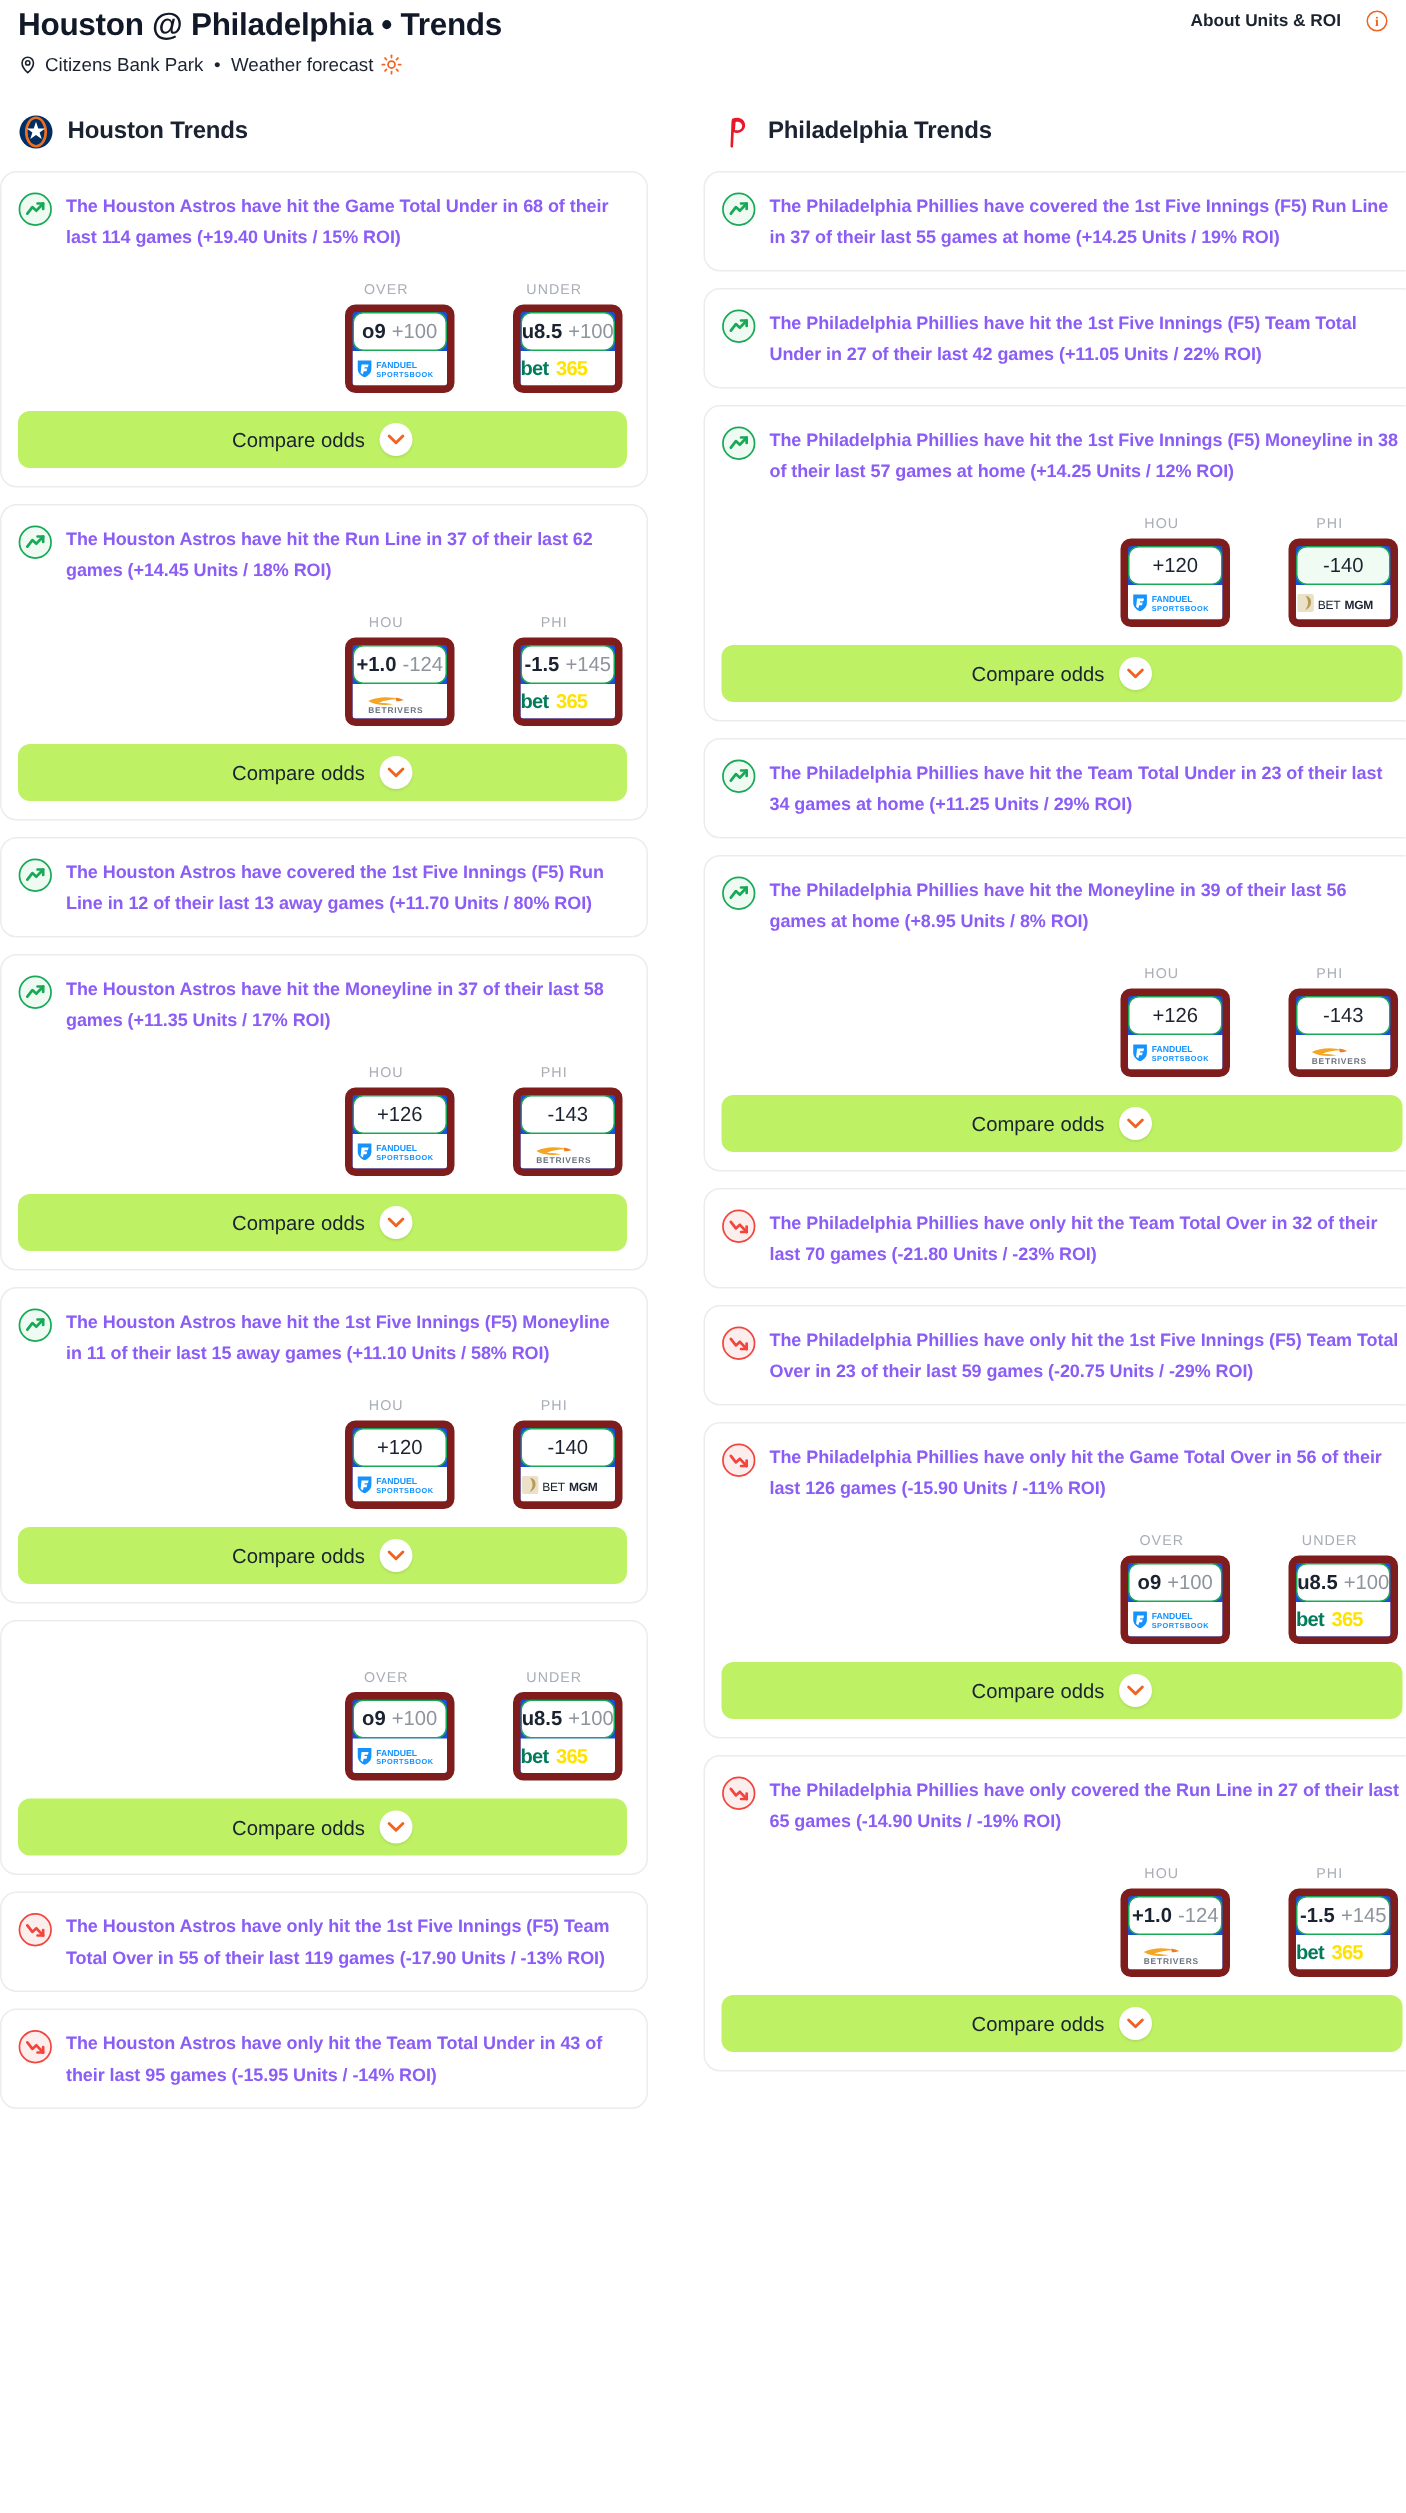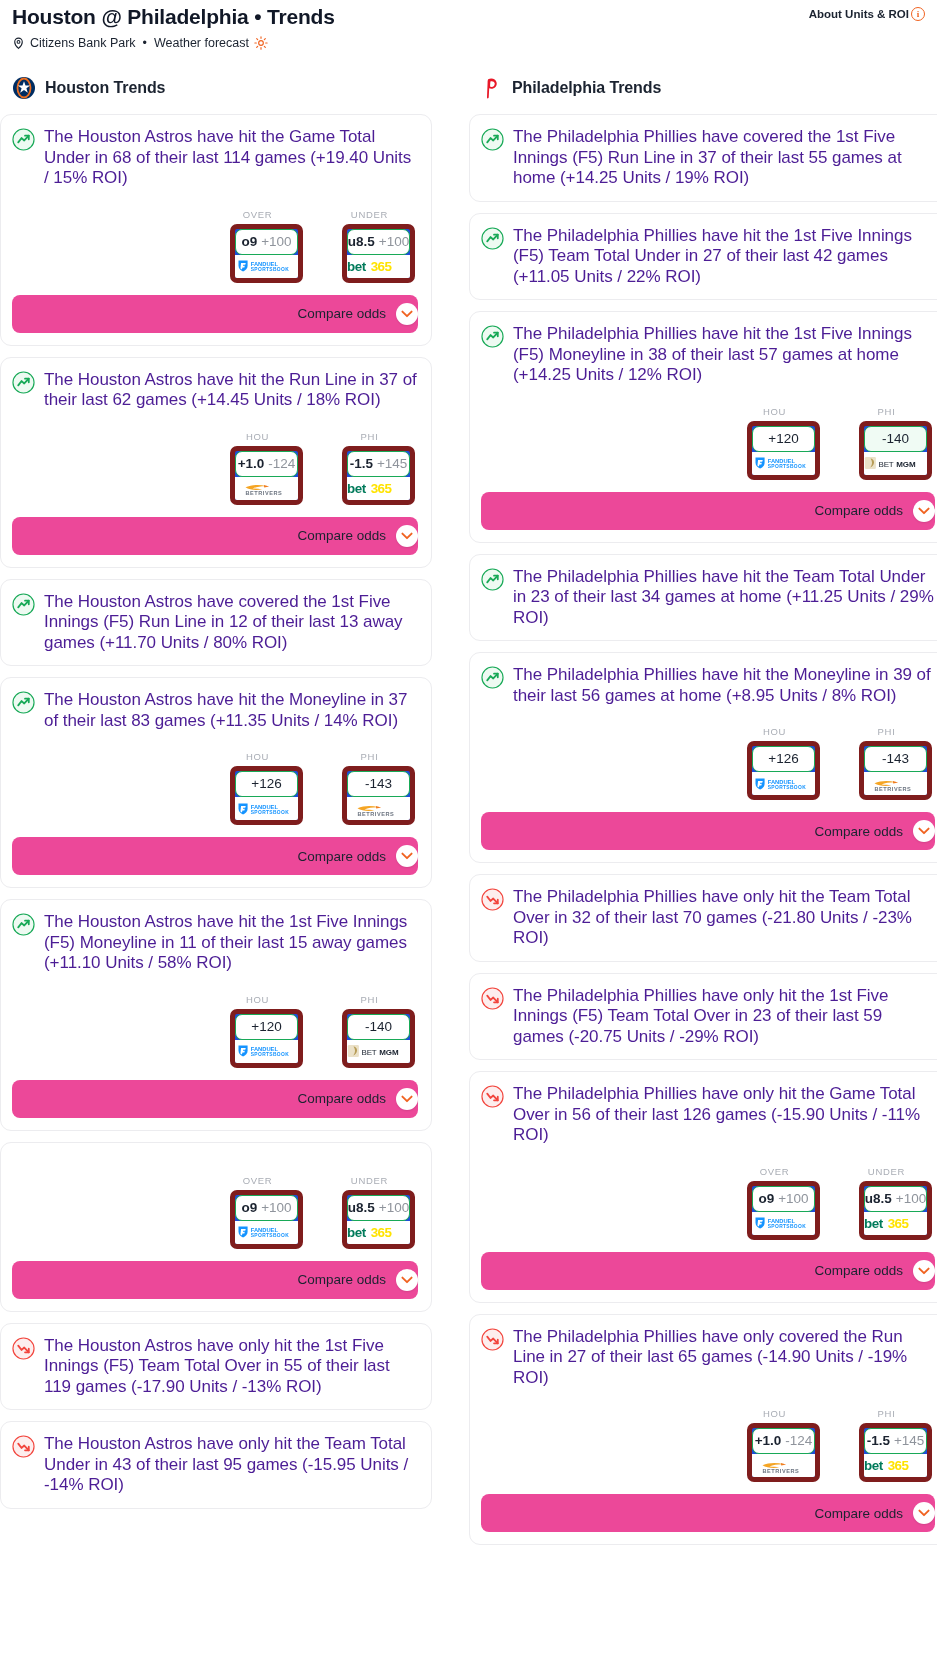--- a/index.html
+++ b/index.html
@@ -21,21 +21,21 @@
   .page-title {
     font-size: 21px;
     font-weight: bold;
     letter-spacing: -0.2px;
     color: #111827;
     line-height: 26px;
   }
   .about-link {
     display: flex;
     align-items: center;
-    gap: 2px;
+    gap: 17px;
     font-size: 11.5px;
     font-weight: bold;
     color: #1b2330;
     white-space: nowrap;
     padding-top: 3px;
     cursor: pointer;
   }
   .info-circle {
     width: 14px; height: 14px;
     border: 1.4px solid #f06321;
@@ -91,24 +91,25 @@
   .trend-card {
     background: #ffffff;
     border: 1px solid #ececef;
     border-radius: 11px;
     margin-bottom: 11px;
     padding: 12px 13px 12px 11px;
   }
   .trend-top { display: flex; gap: 9px; align-items: flex-start; }
   .trend-icon { width: 23px; height: 23px; flex: none; margin-top: 1px; }
   .trend-text {
-    font-size: 17px;
+    font-size: 12px;
     line-height: 20.5px;
-    color: #4c1d95;
+    color: #8b5cf6;
     letter-spacing: -0.05px;
+    font-weight: bold;
   }
 
   
   .odds-wrap {
     display: flex;
     justify-content: flex-end;
     gap: 21px;
     margin-top: 20px;
     padding-right: 3px;
   }
@@ -151,26 +152,26 @@
     display: flex;
     align-items: center;
     justify-content: center;
     background: #fff;
   }
   .book svg { display: block; }
 
   
   .compare {
     margin-top: 12px;
-    background: #ec4899;
+    background: #bef264;
     border-radius: 8px;
     height: 38px;
     display: flex;
     align-items: center;
-    justify-content: flex-end;
+    justify-content: center;
     gap: 10px;
     cursor: pointer;
   }
   .compare-label { font-size: 13.5px; color: #1b2330; }
   .chev {
     width: 22px; height: 22px;
     background: #fff;
     border-radius: 50%;
     display: flex; align-items: center; justify-content: center;
     box-shadow: 0 1px 2px rgba(0,0,0,0.10);
@@ -336,21 +337,21 @@
           <div class="trend-text">The Houston Astros have covered the 1st Five Innings (F5) Run Line in 12 of their last 13 away games (+11.70 Units / 80% ROI)</div>
         </div>
       </div>
       <div class="trend-card">
         <div class="trend-top">
           <svg class="trend-icon" viewBox="0 0 24 24">
             <circle cx="12" cy="12" r="11" fill="#eefaf2" stroke="#18a957" stroke-width="1.2"></circle>
             <polyline points="6.5,15 10,10.5 12.8,13 17.5,8" fill="none" stroke="#18a957" stroke-width="1.9" stroke-linecap="round" stroke-linejoin="round"></polyline>
             <polyline points="13.6,8 17.5,8 17.5,11.8" fill="none" stroke="#18a957" stroke-width="1.9" stroke-linecap="round" stroke-linejoin="round"></polyline>
           </svg>
-          <div class="trend-text">The Houston Astros have hit the Moneyline in 37 of their last 83 games (+11.35 Units / 14% ROI)</div>
+          <div class="trend-text">The Houston Astros have hit the Moneyline in 37 of their last 58 games (+11.35 Units / 17% ROI)</div>
         </div>
         <div class="odds-wrap">
           <div class="odds-col">
             <div class="odds-label">HOU</div>
             <div class="odds-box">
               <div class="odds-price">
                 <span class="solo">+126</span>
               </div>
               <div class="book">
                 <svg width="72" height="16" viewBox="0 0 72 16">

